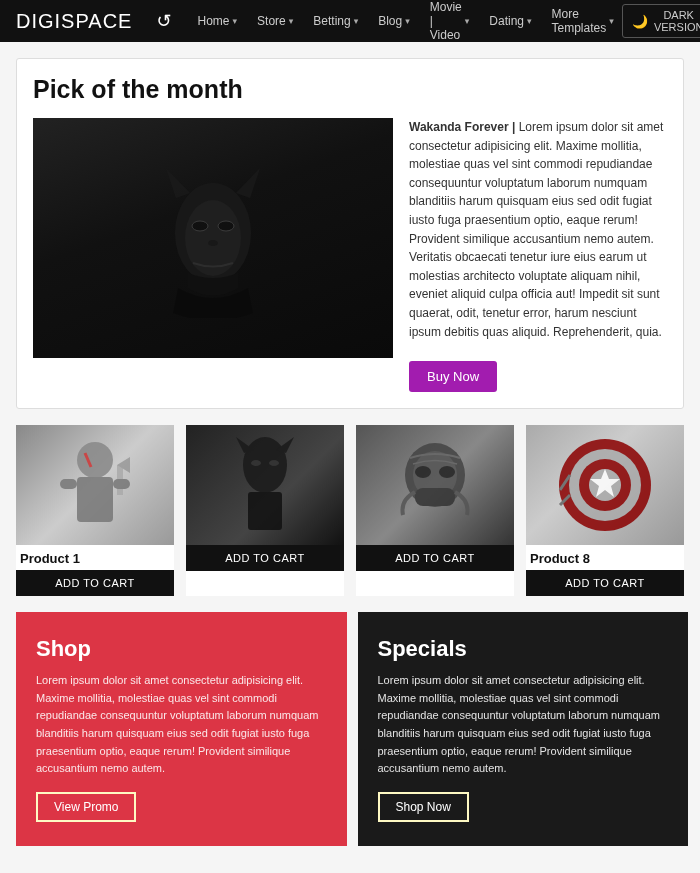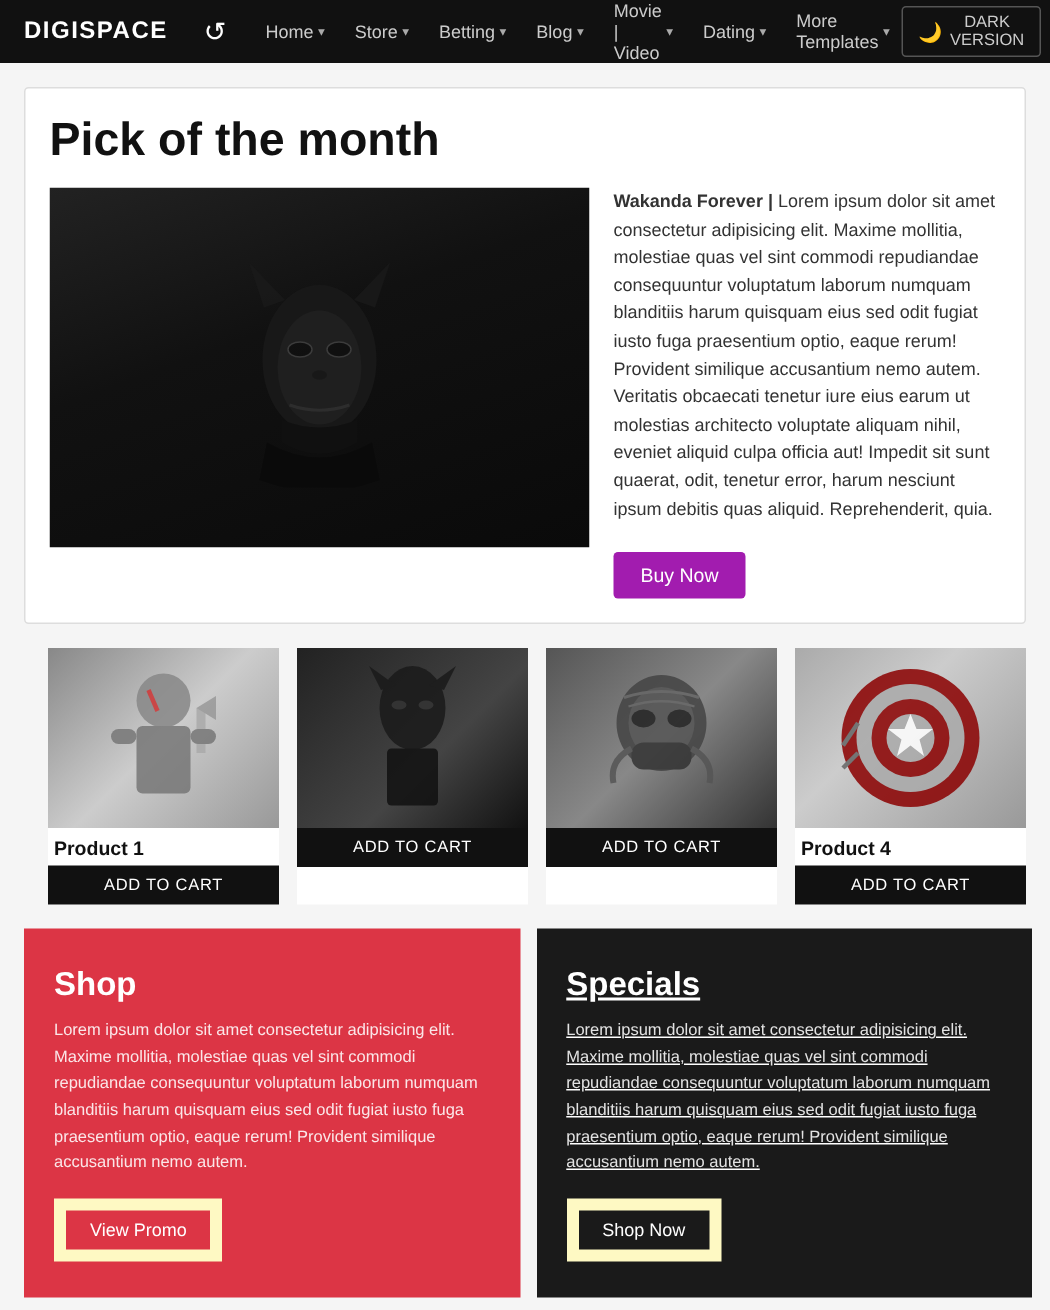--- a/index.html
+++ b/index.html
@@ -8,21 +8,21 @@
     
     nav {
       background: #111;
       color: #fff;
       display: flex;
       align-items: center;
       padding: 0 16px;
       height: 42px;
       font-size: 13px;
     }
-    .nav-logo { font-size: 16px; font-weight: bold; letter-spacing: 1px; margin-right: 24px; text-align: center; }
+    .nav-logo { font-size: 20px; font-weight: normal; letter-spacing: 1px; margin-right: 24px; text-align: center; }
     .nav-links { display: flex; gap: 4px; flex: 1; }
     .nav-link {
       color: #ccc;
       padding: 4px 8px;
       cursor: pointer;
       display: flex;
       align-items: center;
       gap: 3px;
       font-size: 12px;
     }
@@ -42,21 +42,21 @@
     .moon-icon { font-size: 13px; }
 
     
     .pick-section {
       background: #fff;
       margin: 16px;
       padding: 16px;
       border: 1px solid #ddd;
       border-radius: 3px;
     }
-    .pick-title { font-size: 31px; font-weight: bold; margin-bottom: 14px; color: #111; }
+    .pick-title { font-size: 25px; font-weight: bold; margin-bottom: 14px; color: #111; }
     .pick-content { display: flex; gap: 16px; }
     .pick-image {
       width: 360px;
       height: 240px;
       background: #111;
       flex-shrink: 0;
       display: flex;
       align-items: center;
       justify-content: center;
       overflow: hidden;
@@ -81,21 +81,20 @@
       cursor: pointer;
       border-radius: 3px;
     }
 
     
     .products-section {
       padding: 0 16px 16px 16px;
       display: grid;
       grid-template-columns: repeat(4, 1fr);
       gap: 12px;
-      margin-left: 16px;
     }
     .product-card { background: #fff; }
     .product-img {
       width: 100%;
       height: 120px;
       display: flex;
       align-items: center;
       justify-content: center;
       overflow: hidden;
     }
@@ -126,27 +125,26 @@
     }
     .promo-shop {
       background: #dc3545;
       color: #fff;
       padding: 24px 20px;
     }
     .promo-specials {
       background: #1a1a1a;
       color: #fff;
       padding: 24px 20px;
-      text-decoration: underline;
     }
     .promo-title { font-size: 22px; font-weight: bold; margin-bottom: 10px; }
     .promo-text { font-size: 11px; line-height: 1.6; margin-bottom: 14px; color: rgba(255,255,255,0.88); }
     .promo-btn {
       background: transparent;
-      border: 8px solid #fef9c3;
+      border: 2px solid #fef9c3;
       color: #fff;
       padding: 6px 16px;
       font-size: 12px;
       cursor: pointer;
     }
 
     
     .instagram-section { padding: 10px 16px 14px 16px; }
 
     
@@ -299,21 +297,21 @@
         <circle cx="50" cy="50" r="36" fill="#aaa"></circle>
         <circle cx="50" cy="50" r="26" fill="#8b0000"></circle>
         <circle cx="50" cy="50" r="16" fill="#aaa"></circle>
 
         <polygon points="50,34 54,44 65,44 56,51 59,62 50,55 41,62 44,51 35,44 46,44" fill="#fff"></polygon>
 
         <line x1="15" y1="40" x2="5" y2="55" stroke="#666" stroke-width="3"></line>
         <line x1="15" y1="60" x2="5" y2="70" stroke="#666" stroke-width="3"></line>
       </svg>
     </div>
-    <div class="product-name">Product 4</div>
+    <div class="product-name">Product 8</div>
     <button class="add-to-cart-btn">ADD TO CART</button>
   </div>
 
 </div>
 
 <div class="promo-row">
   <div class="promo-shop">
     <div class="promo-title">Shop</div>
     <div class="promo-text">Lorem ipsum dolor sit amet consectetur adipisicing elit. Maxime mollitia, molestiae quas vel sint commodi repudiandae consequuntur voluptatum laborum numquam blanditiis harum quisquam eius sed odit fugiat iusto fuga praesentium optio, eaque rerum! Provident similique accusantium nemo autem.</div>
     <button class="promo-btn">View Promo</button>

